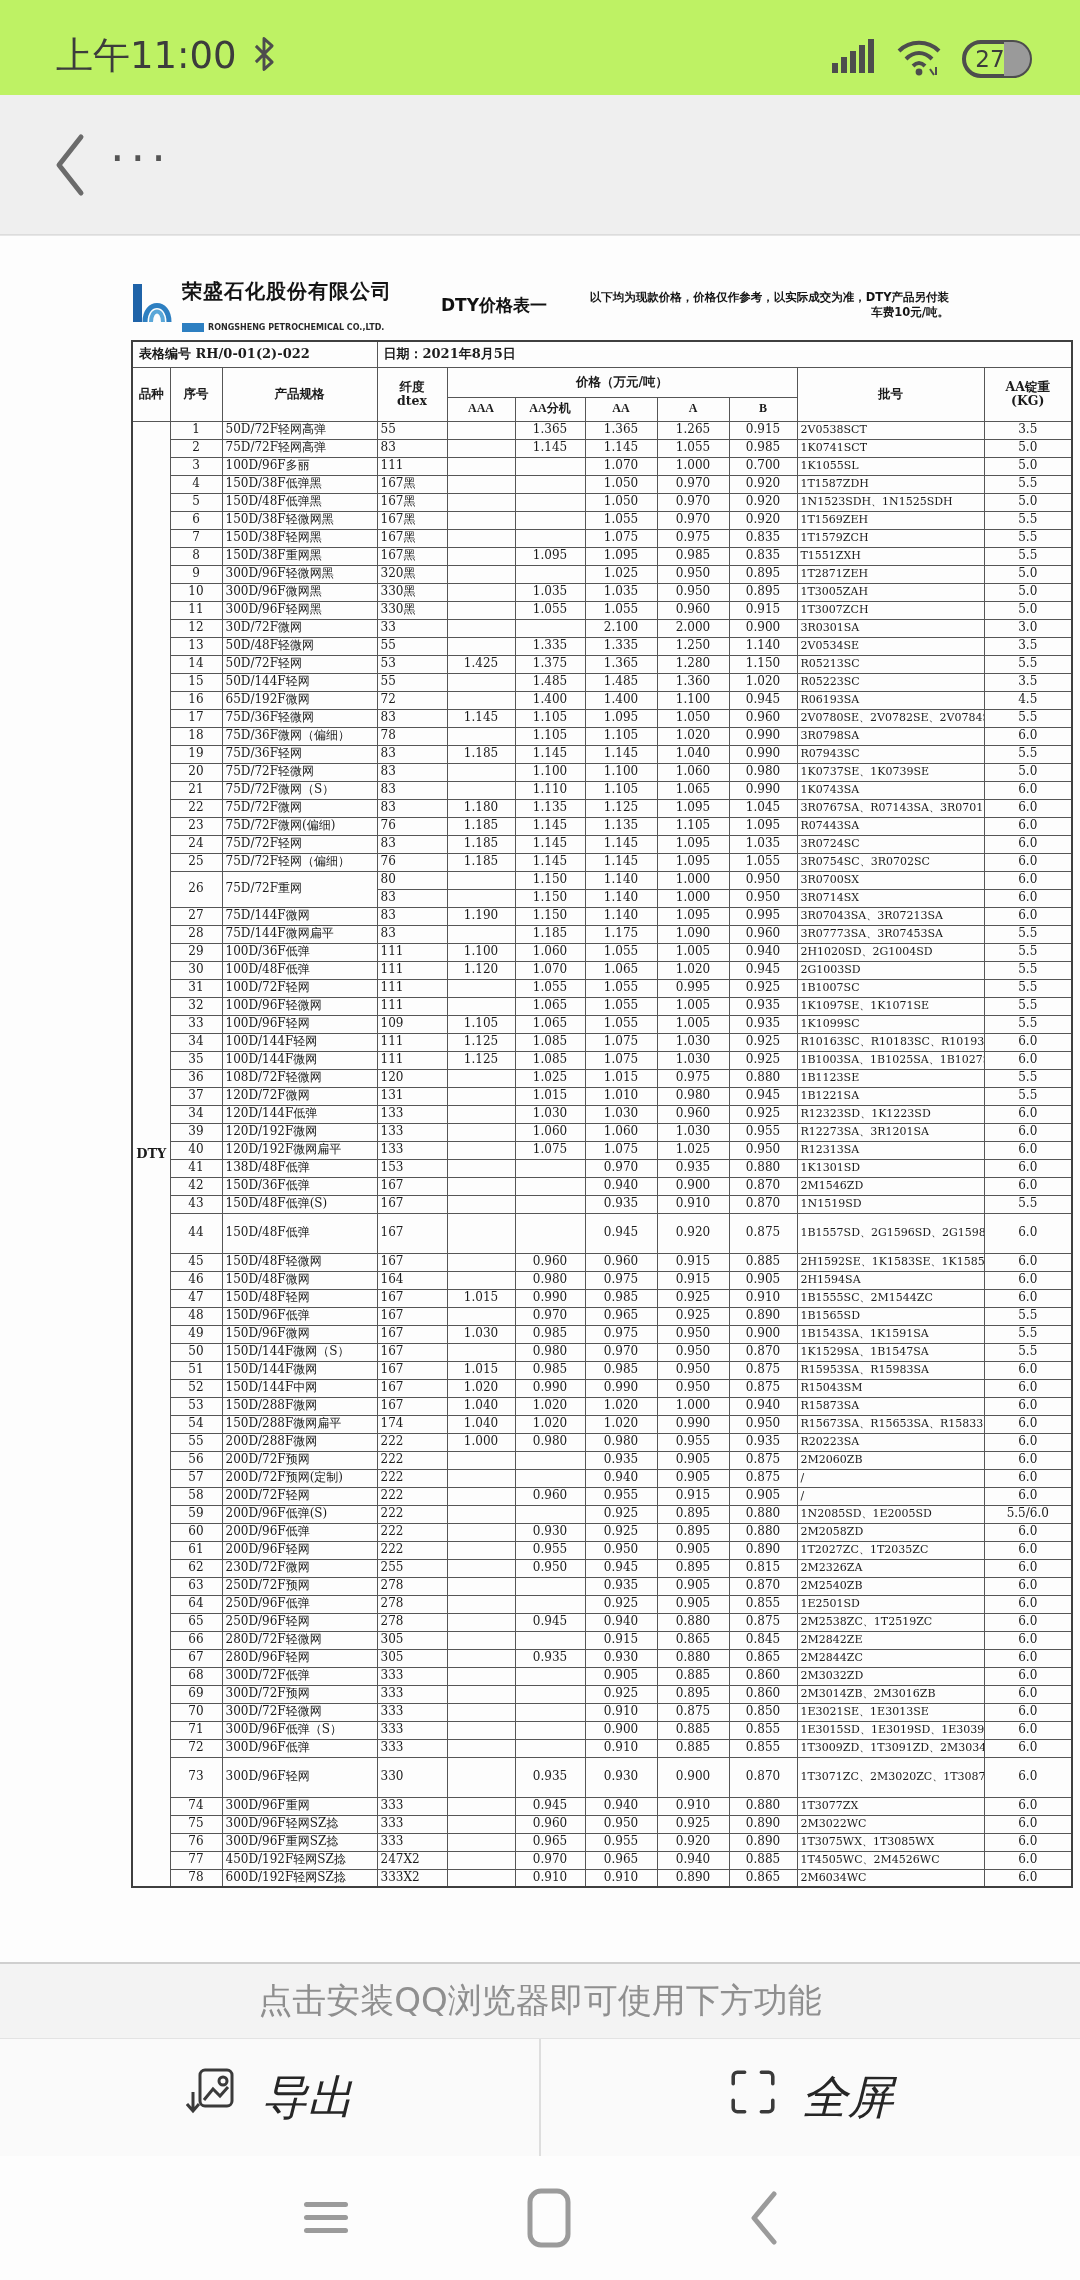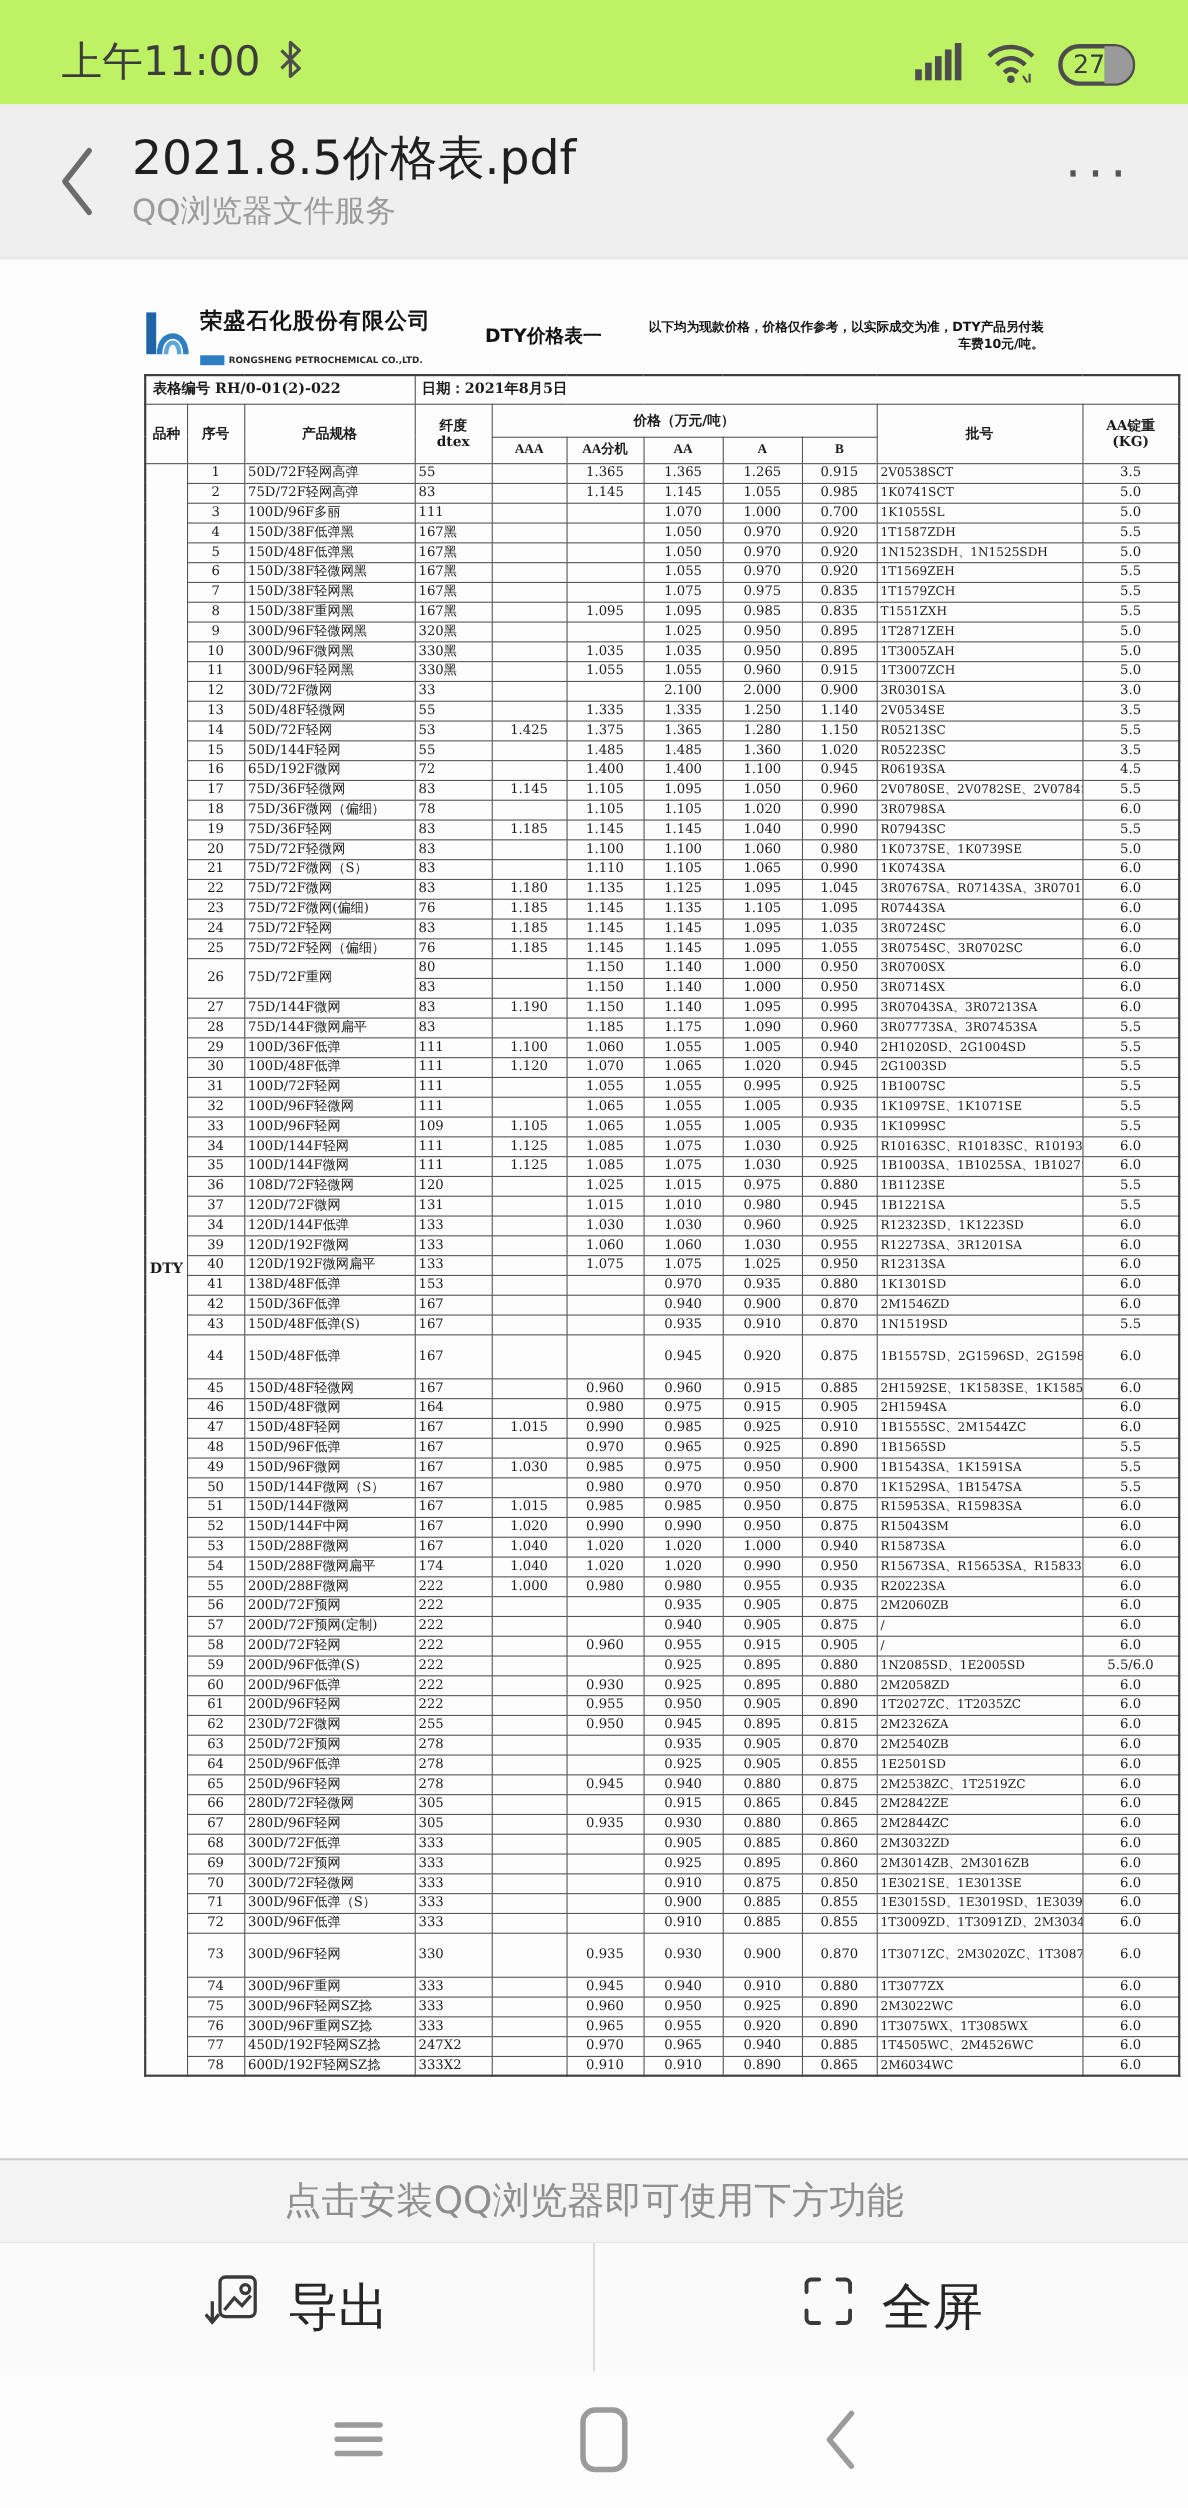--- a/index.html
+++ b/index.html
@@ -57,21 +57,21 @@
   td.c { text-align:center; }
   td.l { text-align:left; }
   td.batch { font-size:11px; }
   td.cat { font-size:13px; font-weight:bold; text-align:center; }
   tr.tall td { height:40px; }
   
   .banner { height:76px; background:#f3f3f3; border-top:2px solid #cfcfcf;
     display:flex; align-items:center; justify-content:center;
     font-size:34px; color:#8f8f8f; }
   
-  .actionbar { height:118px; background:#fafafa; border-top:1px solid #e3e3e3; display:flex; }
+  .actionbar { height:118px; background:#fafafa; border-top:1px solid #e3e3e3; display:flex;font-style:italic; }
   .action { flex:1; display:flex; align-items:center; justify-content:center; gap:24px;
     font-size:46px; color:#262626; }
   .action + .action { border-left:2px solid #dedede; }
   
   .navbar { height:124px; background:#fdfdfd; display:flex; align-items:center;
     justify-content:space-between; padding:0 300px; }
   .navbtn { display:flex; align-items:center; justify-content:center; }
 </style>
 </head>
 <body>
@@ -110,24 +110,20 @@
     </span>
   </div>
 </div>
 
 <div class="appheader">
   <span class="back">
     <svg width="38" height="72" viewBox="0 0 38 72">
         <polyline points="30,8 8,36 30,64" fill="none" stroke="#6b6b6b" stroke-width="5" stroke-linecap="round" stroke-linejoin="round"></polyline>
       </svg>
   </span>
-  <div class="ah-text">
-    <div class="ah-title">2021.8.5价格表.pdf</div>
-    <div class="ah-sub">QQ浏览器文件服务</div>
-  </div>
   <span class="more">···</span>
 </div>
 
 <div class="page">
   <div class="doc">
     <div class="doc-head">
       <div class="logo">
         <span>
           <svg width="42" height="46" viewBox="0 0 42 46">
             <rect x="2" y="4" width="9" height="38" fill="#1f63a8"></rect>

